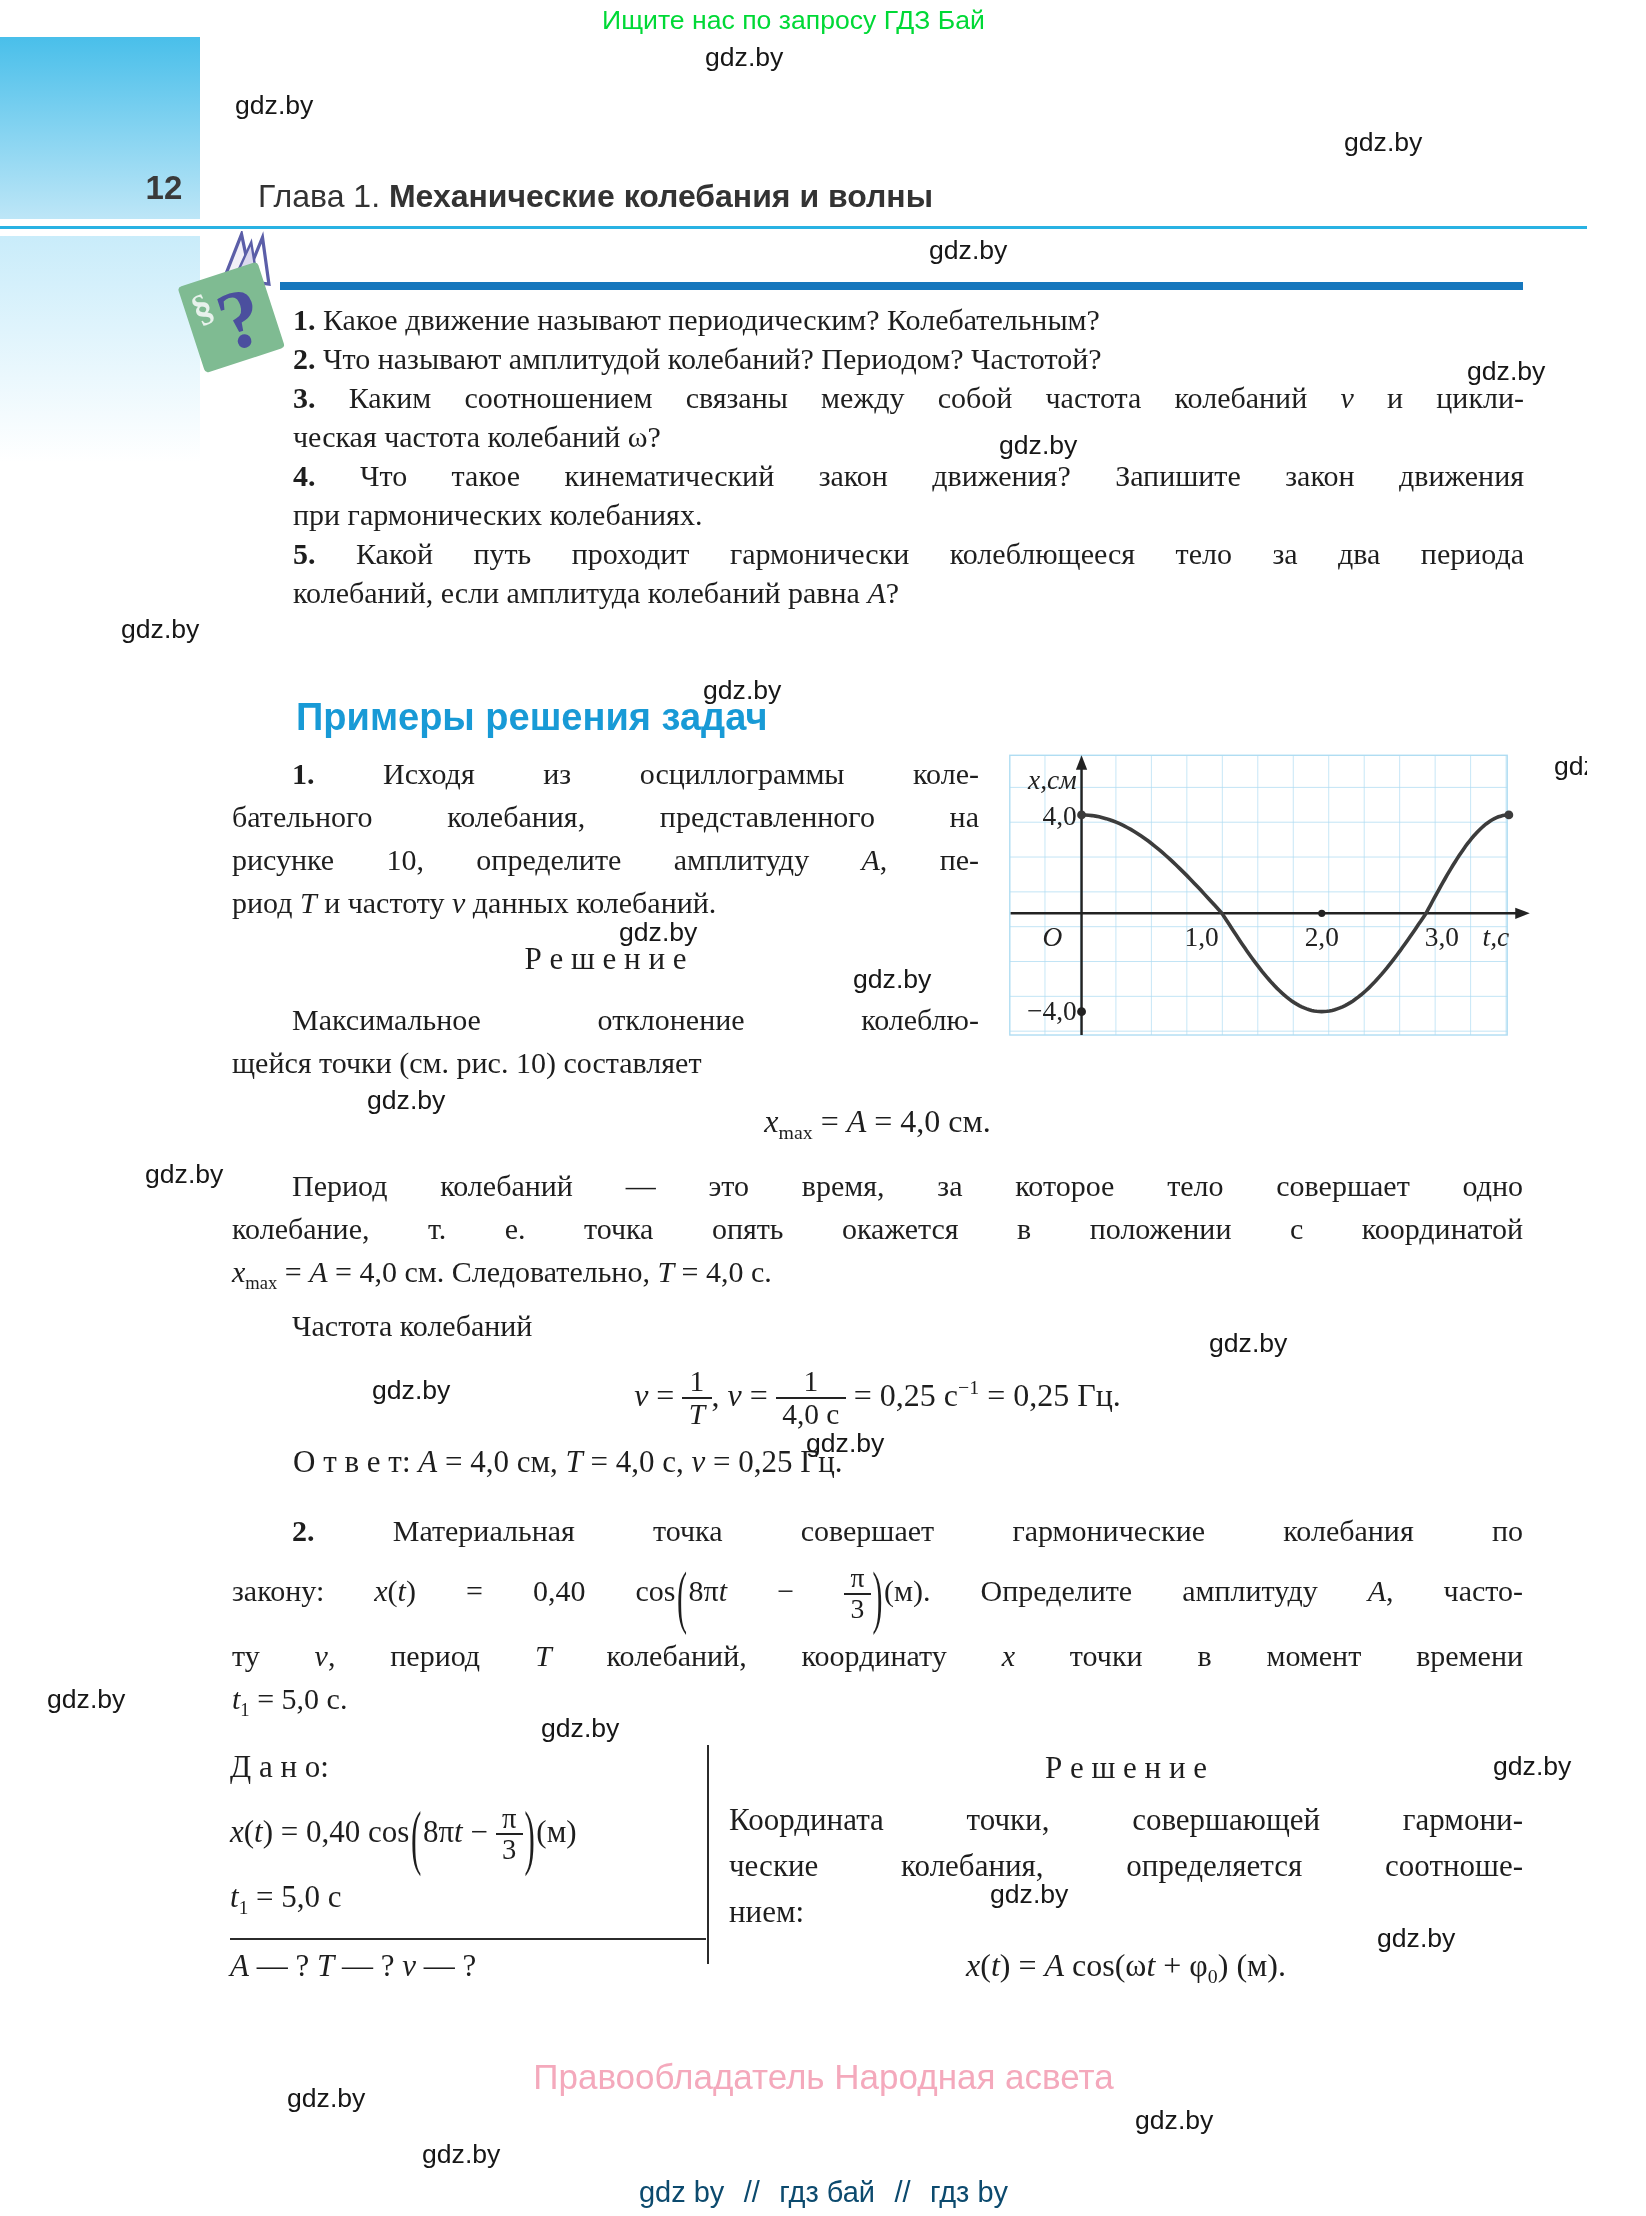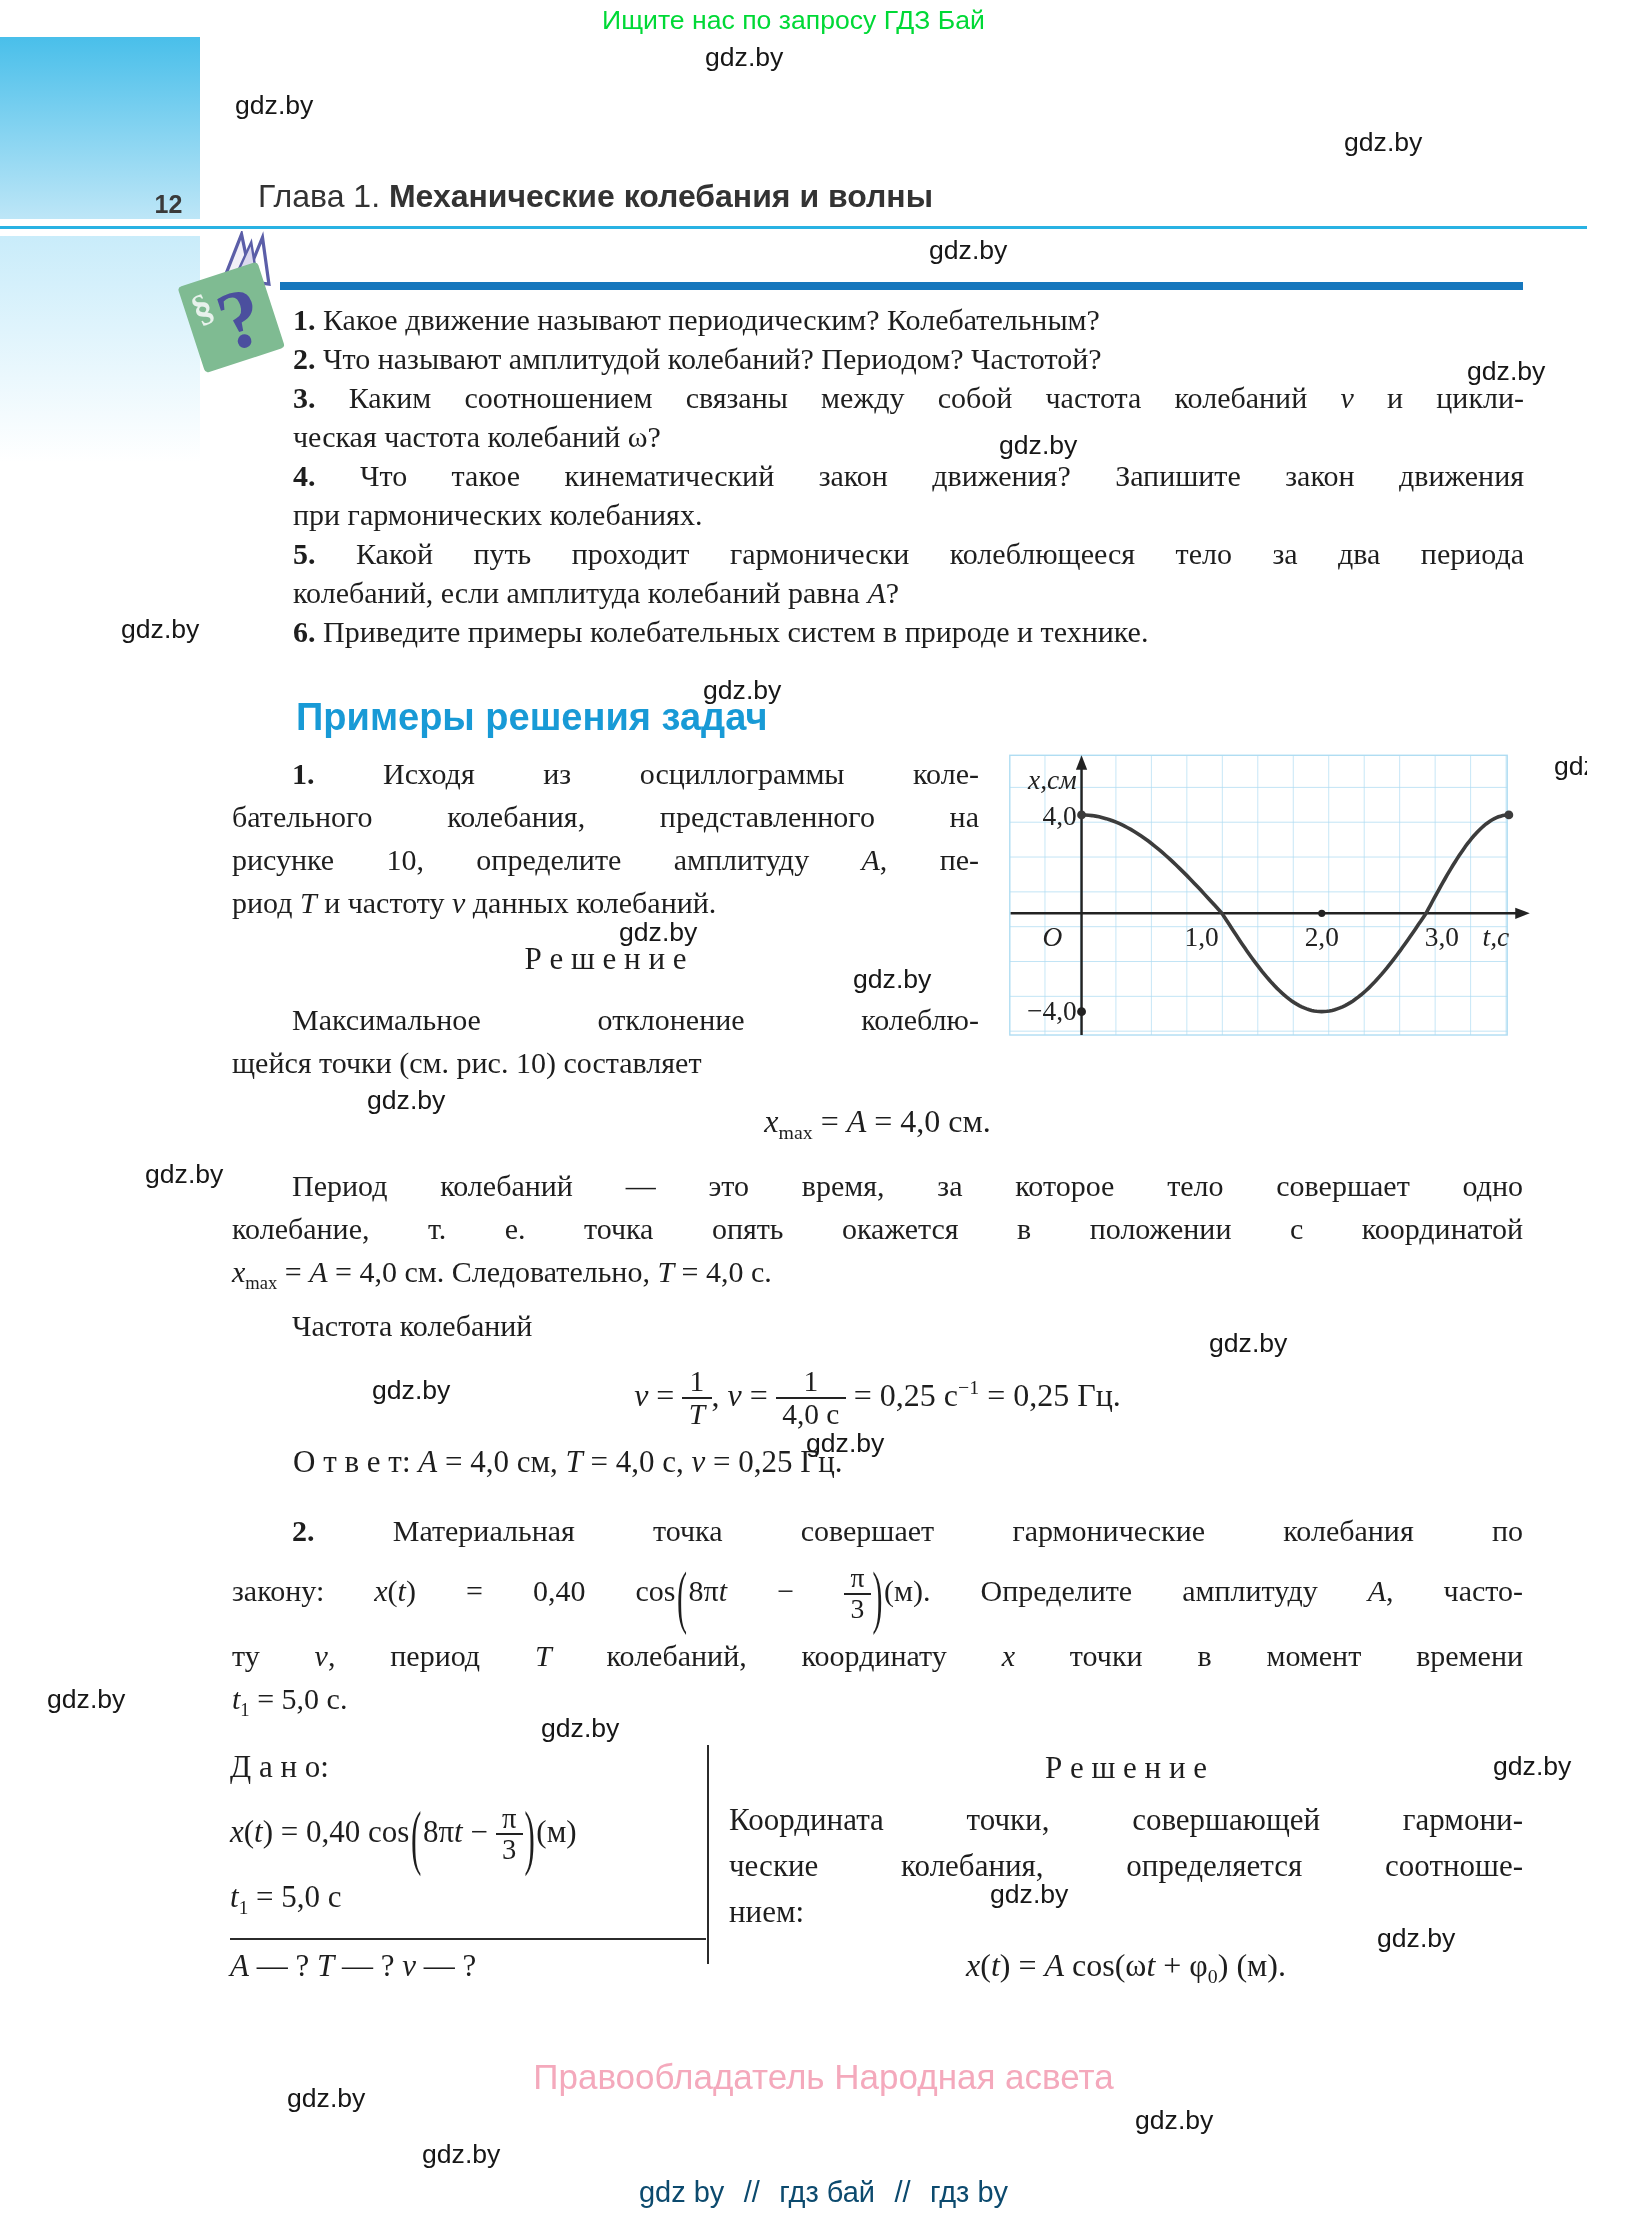--- a/index.html
+++ b/index.html
@@ -6,22 +6,22 @@
   #page{position:relative;width:1587px;height:2216px;background:#ffffff;overflow:hidden;
         font-family:"Liberation Serif",serif;color:#1e1e1e;text-decoration:underline;}
   
   #promo{position:absolute;top:4.8px;left:0;width:100%;text-align:center;
          font-family:"Liberation Sans",sans-serif;font-size:26.6px;color:#00d936;}
   
   .wm{position:absolute;font-family:"Liberation Sans",sans-serif;font-size:26.6px;color:#161616;white-space:nowrap;}
   
   #pagenum-box{position:absolute;left:0;top:37px;width:200px;height:182px;
      background:linear-gradient(#49bfea,#bde6f7);}
-  #pagenum{position:absolute;right:17.7px;bottom:0;font-family:"Liberation Sans",sans-serif;
-     font-weight:bold;font-size:25px;color:#3a3a3a;}
+  #pagenum{position:absolute;right:17.7px;bottom:12px;font-family:"Liberation Sans",sans-serif;
+     font-weight:bold;font-size:33px;color:#3a3a3a;}
   #chapter{position:absolute;left:216px;top:178px;font-family:"Liberation Sans",sans-serif;
      font-size:32px;color:#333;white-space:nowrap;margin-left:42px;}
   #chapter .bold{font-weight:bold;}
   #cyan-rule{position:absolute;left:0;top:226px;width:1647px;height:3.2px;background:#29b2e3;}
   #sidebar2{position:absolute;left:0;top:236px;width:200px;height:226px;
      background:linear-gradient(#c9ecfa,rgba(255,255,255,0));}
   #thick-rule{position:absolute;left:280px;top:282px;width:1243px;height:8px;background:#1677bd;}
   
   #section-icon{position:absolute;left:177px;top:231px;width:113px;height:145px;}
   
@@ -106,21 +106,20 @@
 
   <div id="questions" class="lines">
       <div class="tl"><span class="b">1.</span><span> Какое движение называют периодическим? Колебательным?</span></div>
       <div class="tl"><span class="b">2.</span><span> Что называют амплитудой колебаний? Периодом? Частотой?</span></div>
       <div class="tl js"><span class="b">3.</span><span> Каким соотношением связаны между собой частота колебаний </span><span class="i">ν</span><span> и цикли-</span></div>
       <div class="tl"><span>ческая частота колебаний ω?</span></div>
       <div class="tl js"><span class="b">4.</span><span> Что такое кинематический закон движения? Запишите закон движения</span></div>
       <div class="tl"><span>при гармонических колебаниях.</span></div>
       <div class="tl js"><span class="b">5.</span><span> Какой путь проходит гармонически колеблющееся тело за два периода</span></div>
       <div class="tl"><span>колебаний, если амплитуда колебаний равна </span><span class="i">A</span><span>?</span></div>
-      <div class="tl"><span class="b">6.</span><span> Приведите примеры колебательных систем в природе и технике.</span></div>
     </div>
 
   <div id="examples-heading">Примеры решения задач</div>
 
   <div id="p1-text" class="lines">
       <div class="tl js ind"><span class="b">1.</span><span> Исходя из осциллограммы коле-</span></div>
       <div class="tl js"><span>бательного колебания, представленного на</span></div>
       <div class="tl js"><span>рисунке 10, определите амплитуду </span><span class="i">A</span><span>, пе-</span></div>
       <div class="tl"><span>риод </span><span class="i">T</span><span> и частоту </span><span class="i">ν</span><span> данных колебаний.</span></div>
     </div>

